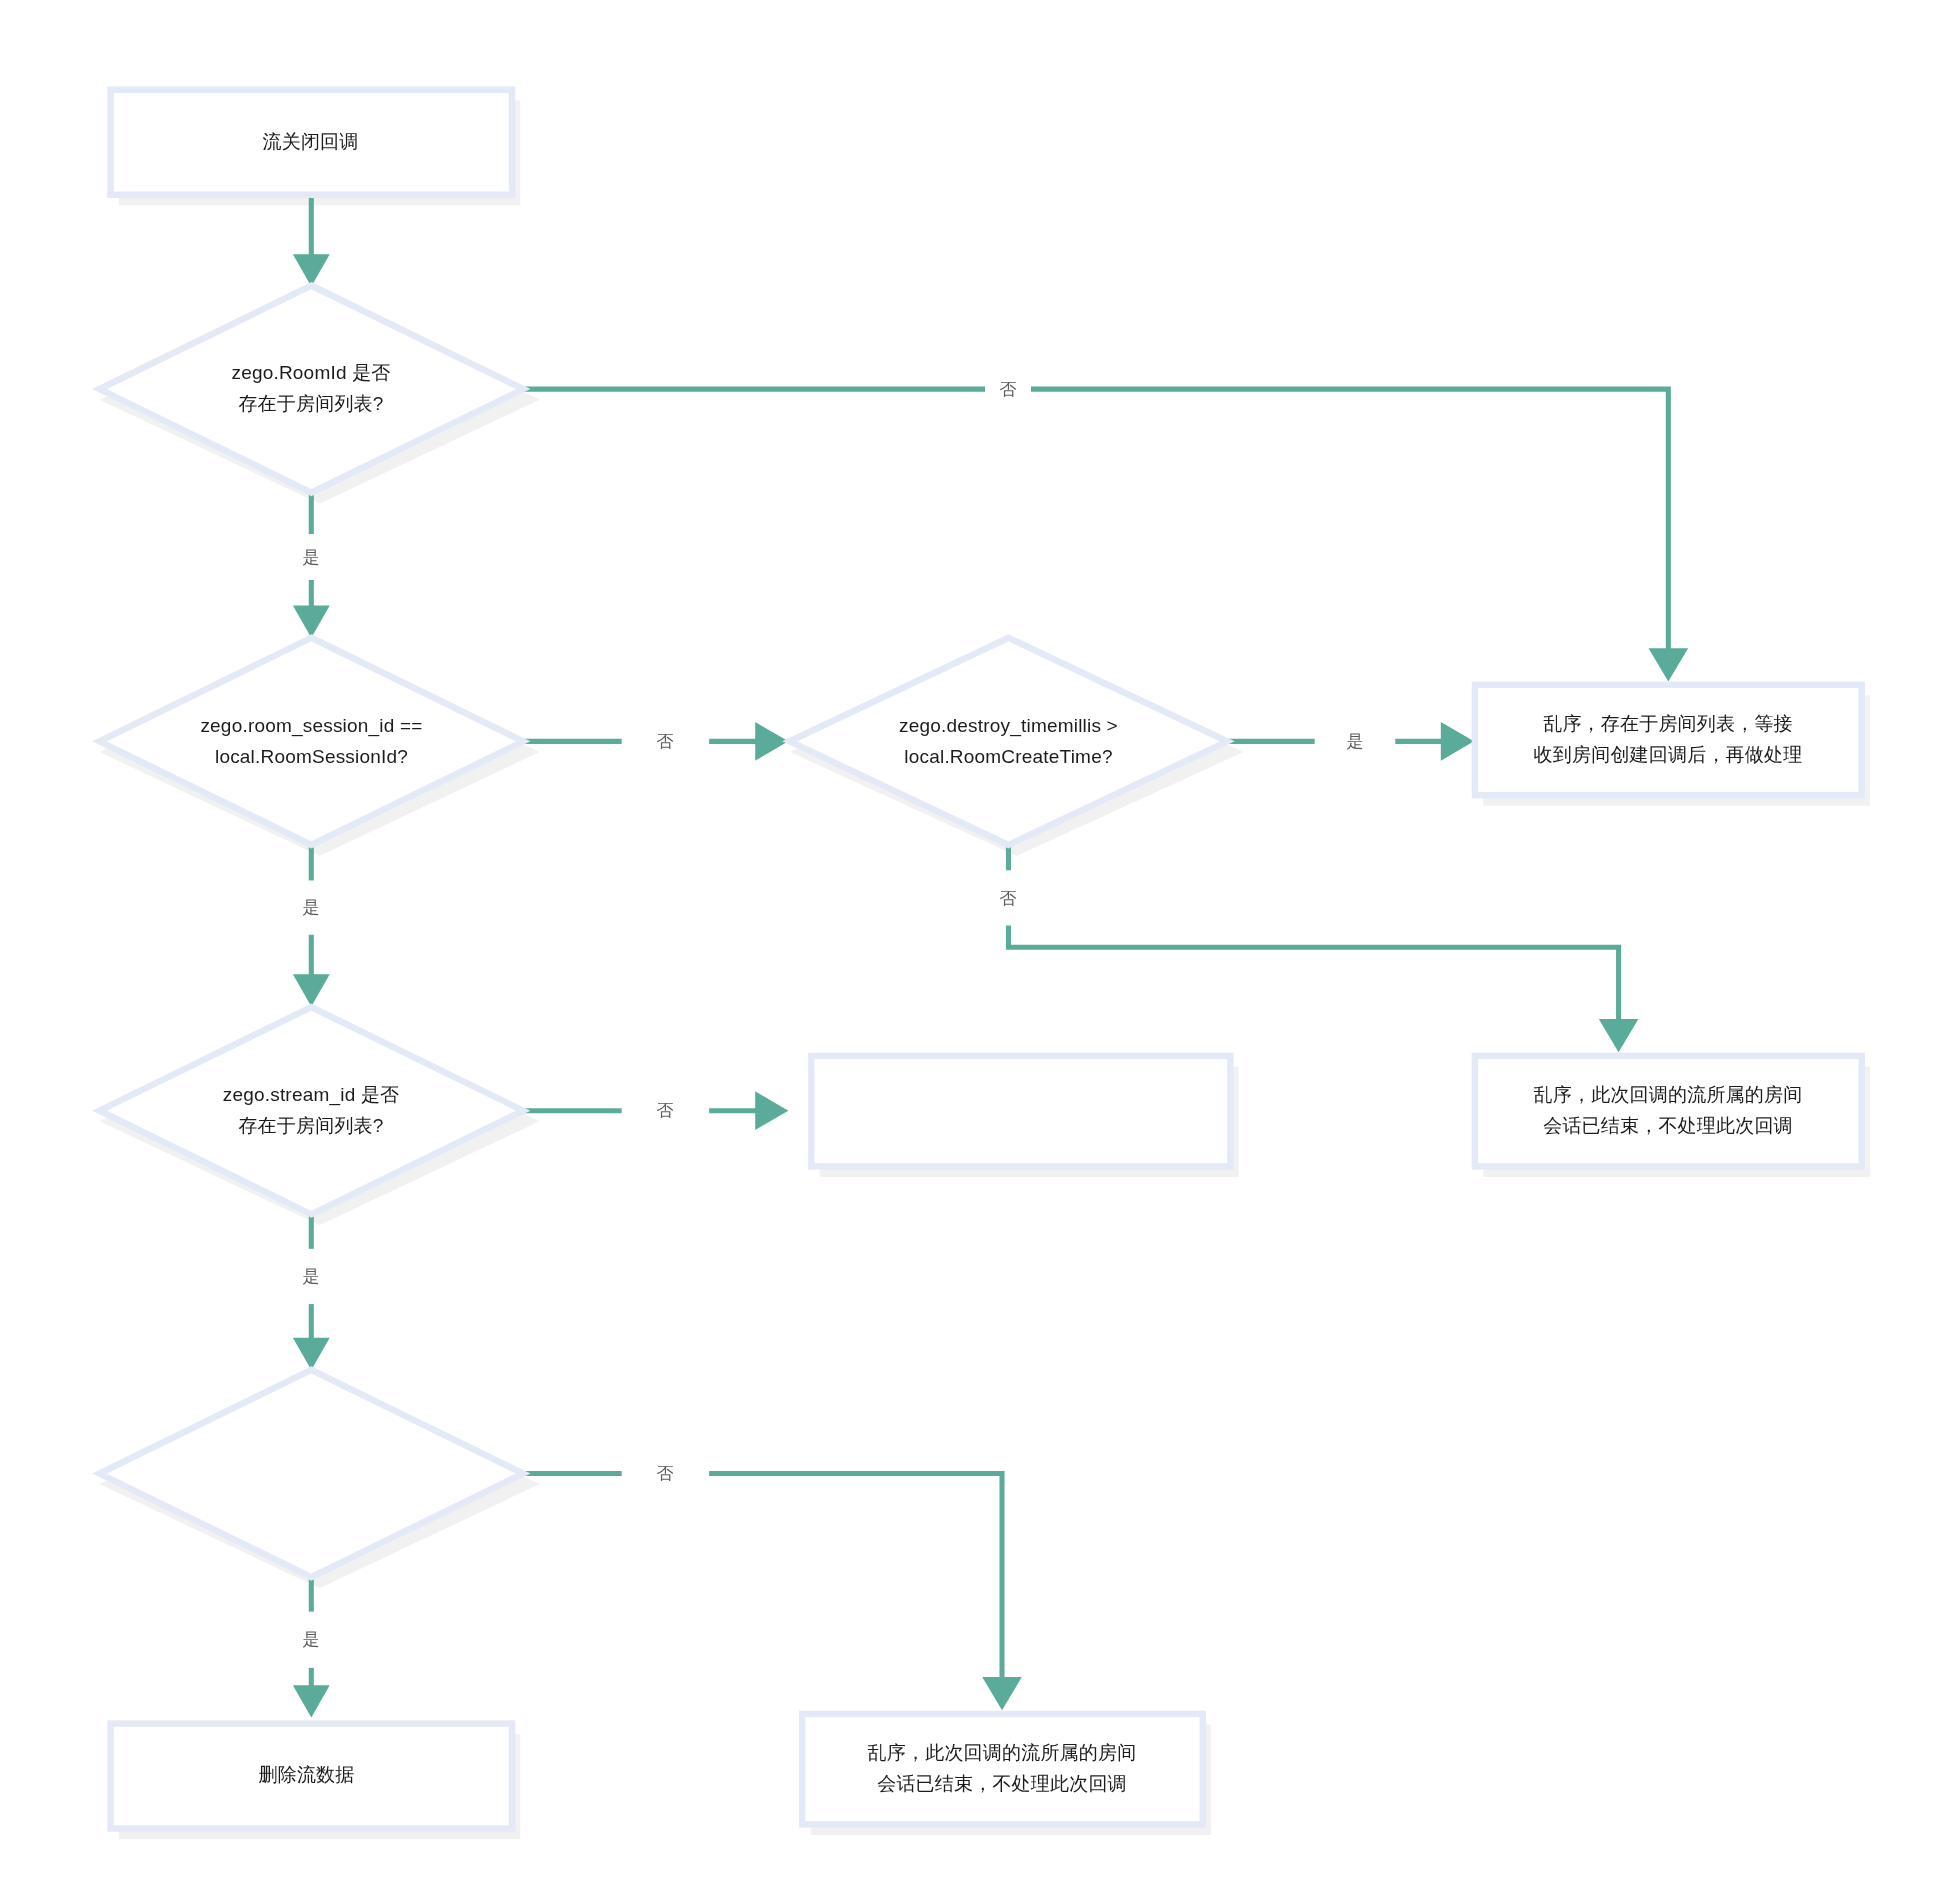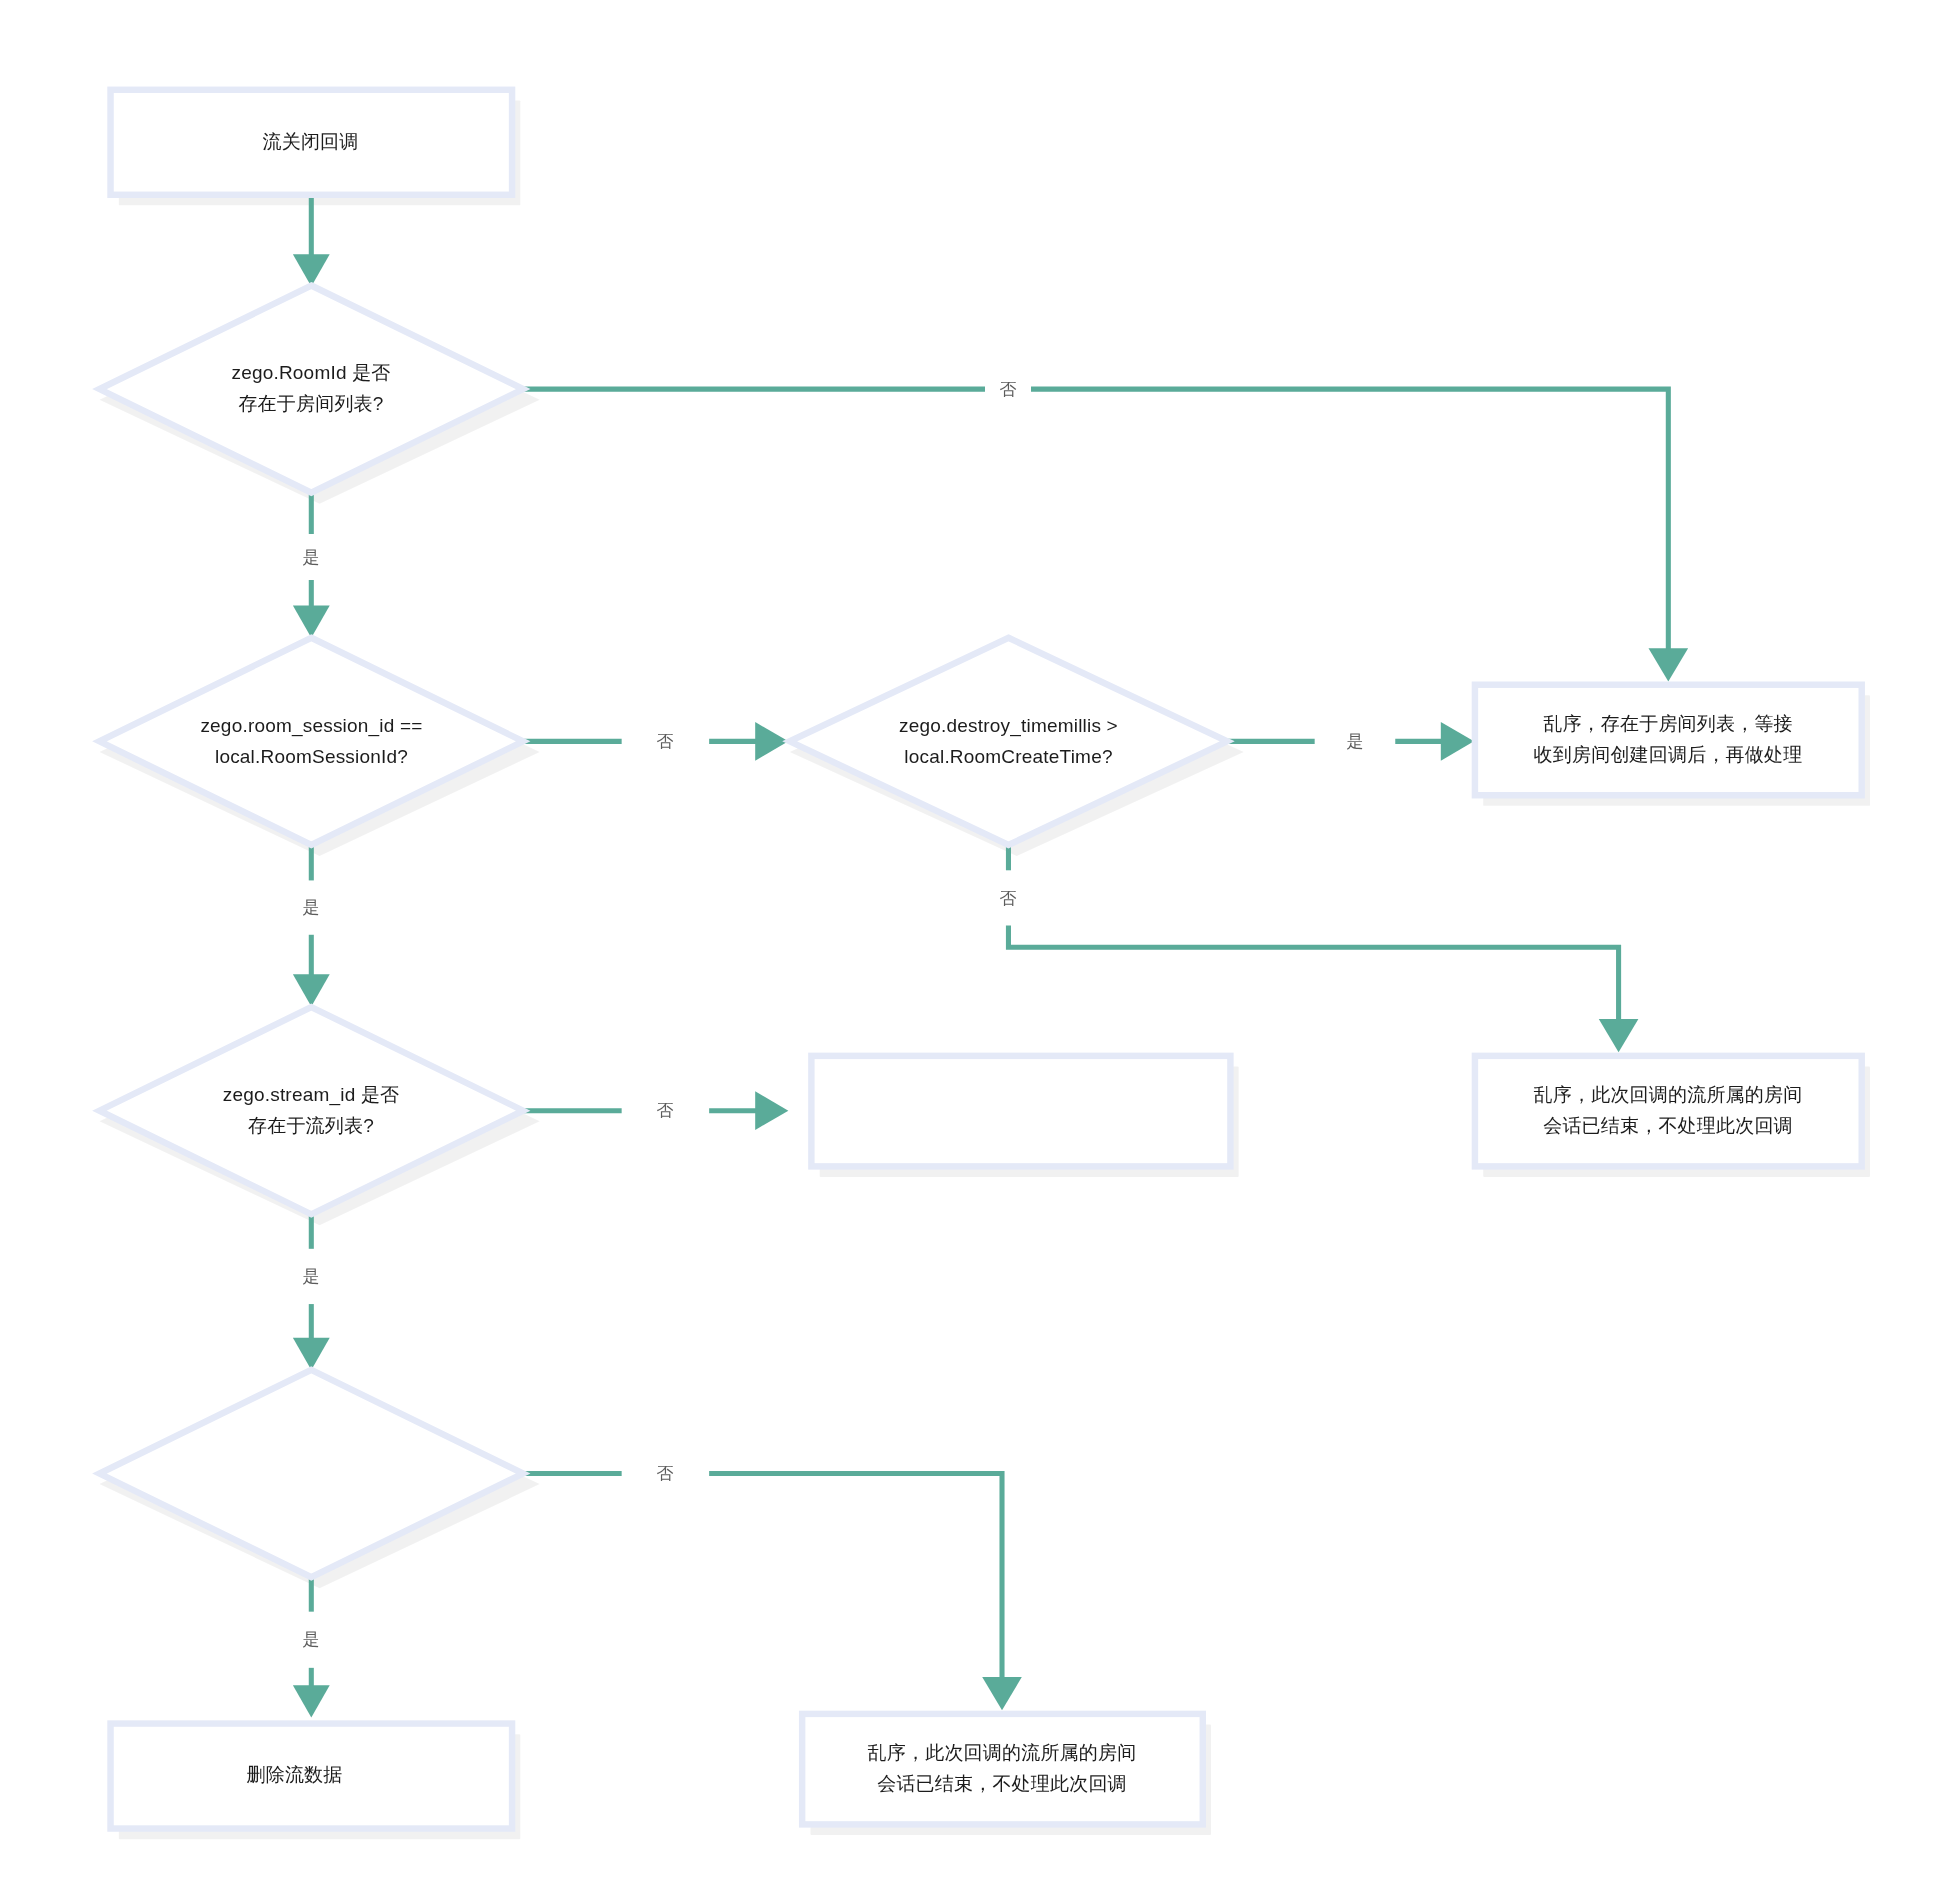--- a/index.html
+++ b/index.html
@@ -184,28 +184,28 @@
   <div class="node-label" style="left:118px; top:684px; width:387px; height:115px;">zego.room_session_id ==
 local.RoomSessionId?</div>
 
   <div class="node-label" style="left:815px; top:684px; width:387px; height:115px;text-align:center;">zego.destroy_timemillis &gt;
 local.RoomCreateTime?</div>
 
   <div class="node-label" style="left:1486px; top:685px; width:364px; height:110px;">乱序，存在于房间列表，等接
 收到房间创建回调后，再做处理</div>
 
   <div class="node-label" style="left:127px; top:1053px; width:368px; height:115px;">zego.stream_id 是否
-存在于流列表?</div>
+存在于房间列表?</div>
 
 
   <div class="node-label" style="left:1486px; top:1056px; width:364px; height:110px;">乱序，此次回调的流所属的房间
 会话已结束，不处理此次回调</div>
 
 
-  <div class="node-label" style="left:94px; top:1723px; width:401px; height:105px;text-align:center;">删除流数据</div>
+  <div class="node-label" style="left:106px; top:1723px; width:401px; height:105px;text-align:center;">删除流数据</div>
 
   <div class="node-label" style="left:811px; top:1714px; width:382px; height:110px;">乱序，此次回调的流所属的房间
 会话已结束，不处理此次回调</div>
 
   <div class="edge-label" style="left:985px; top:366px; width:46px; height:46px;">否</div>
 
   <div class="edge-label" style="left:288px; top:534px; width:46px; height:46px;">是</div>
 
   <div class="edge-label" style="left:642px; top:718px; width:46px; height:46px;">否</div>
 

